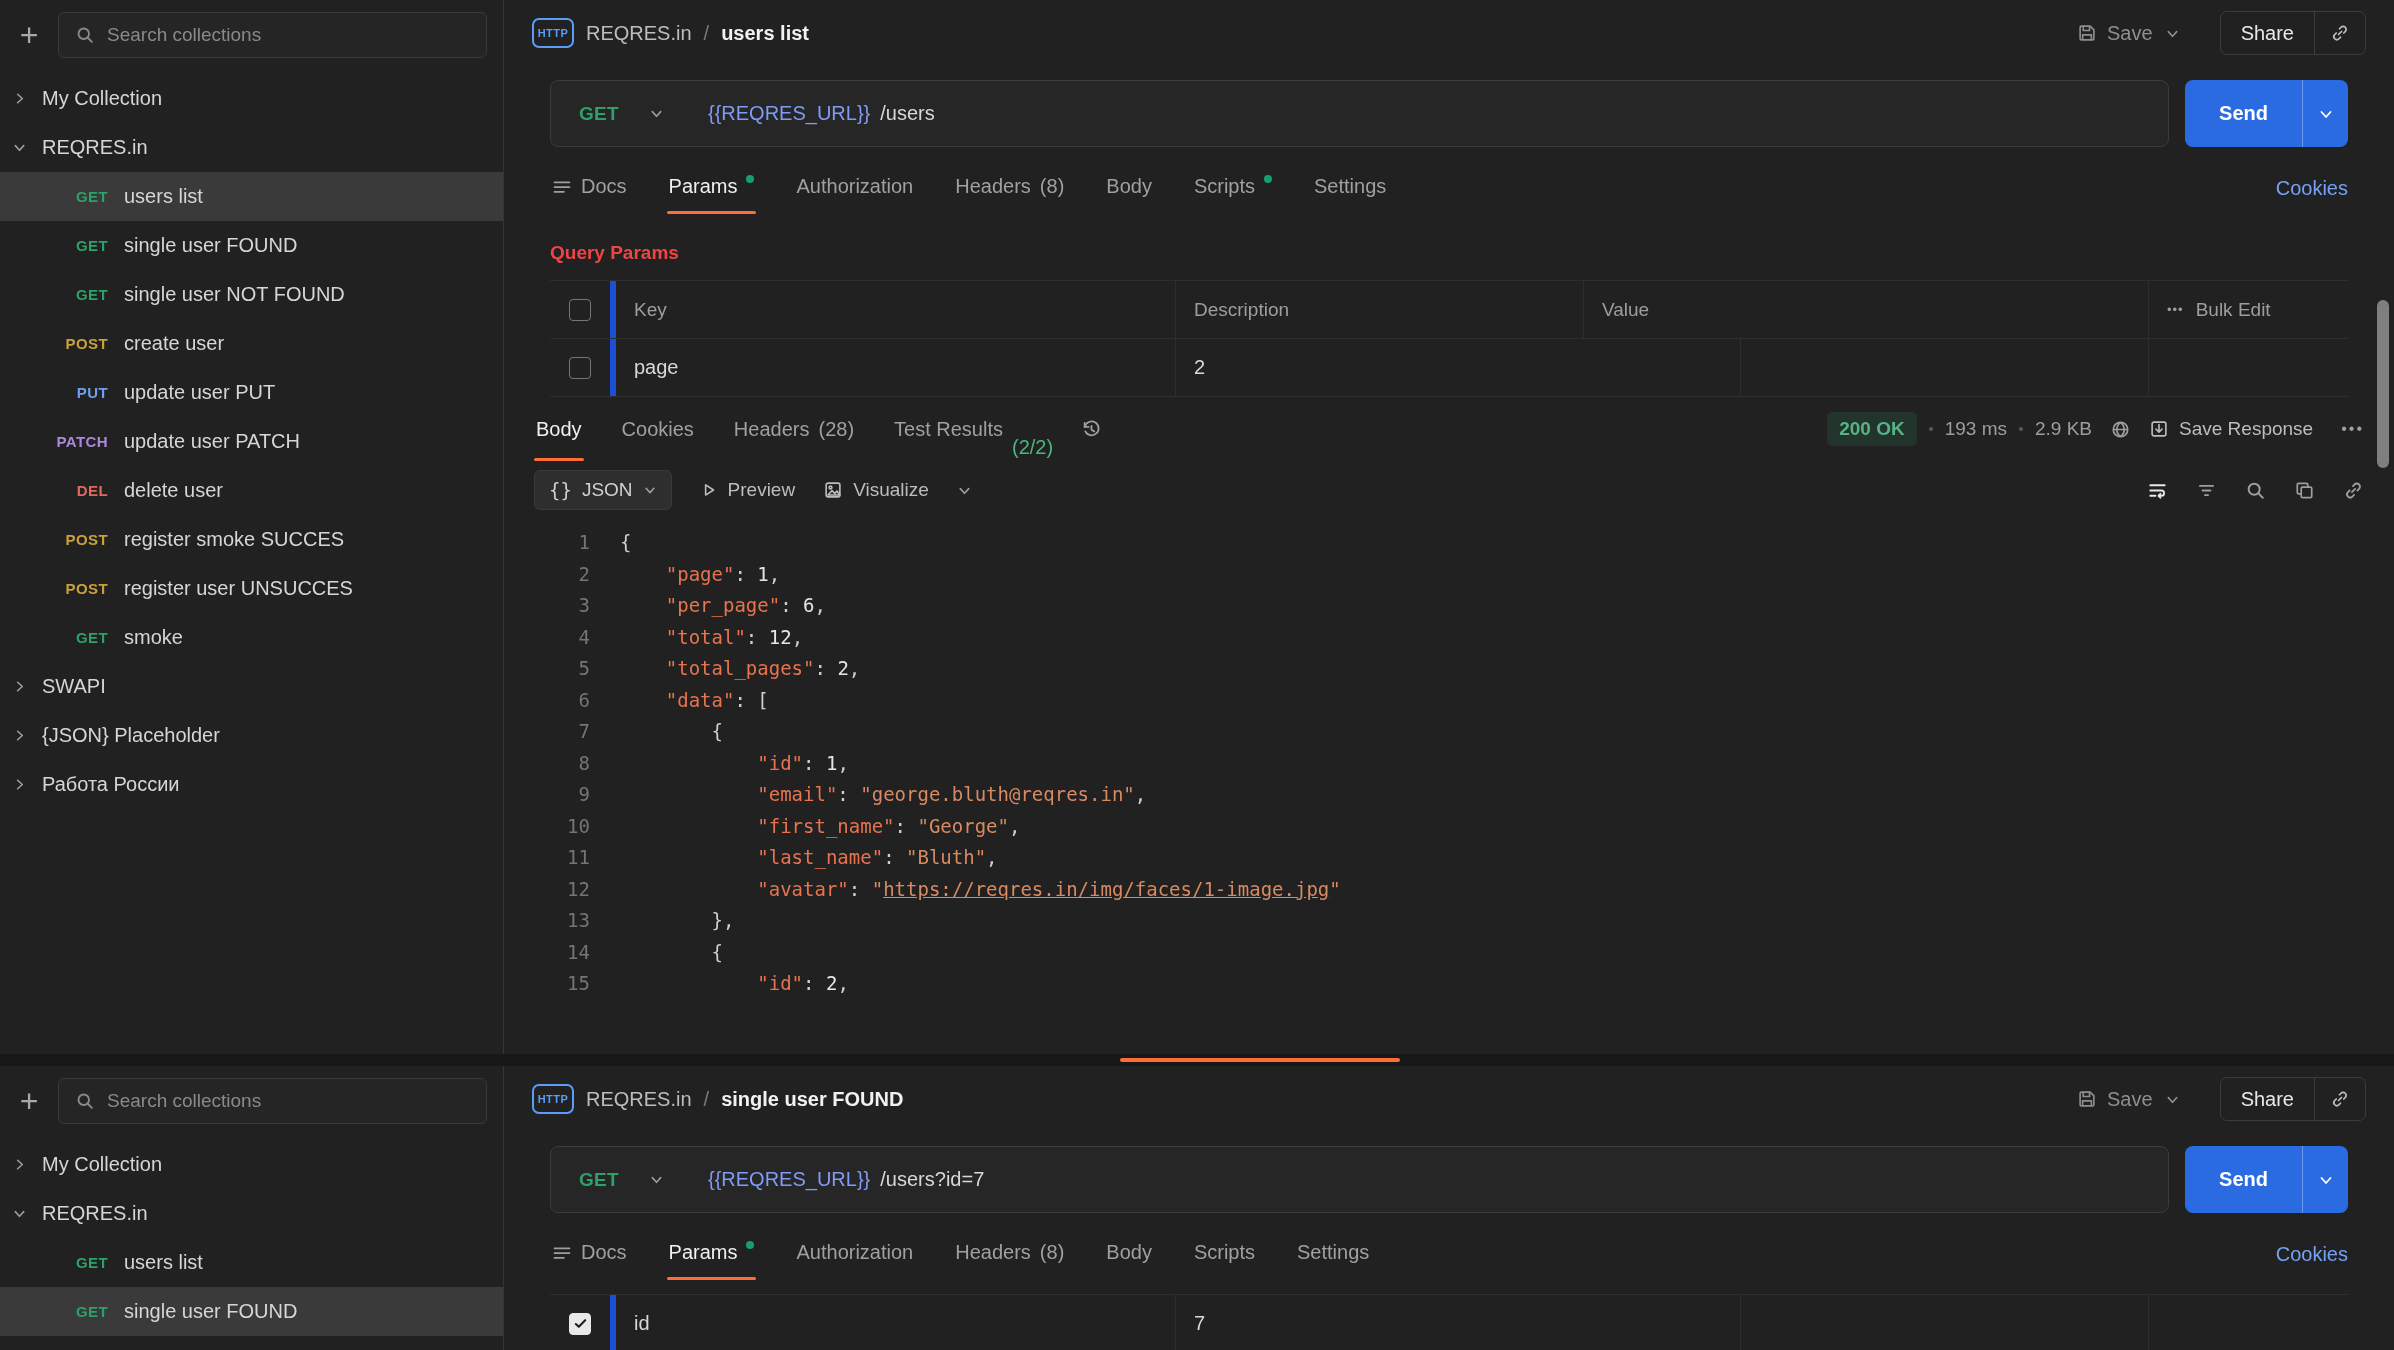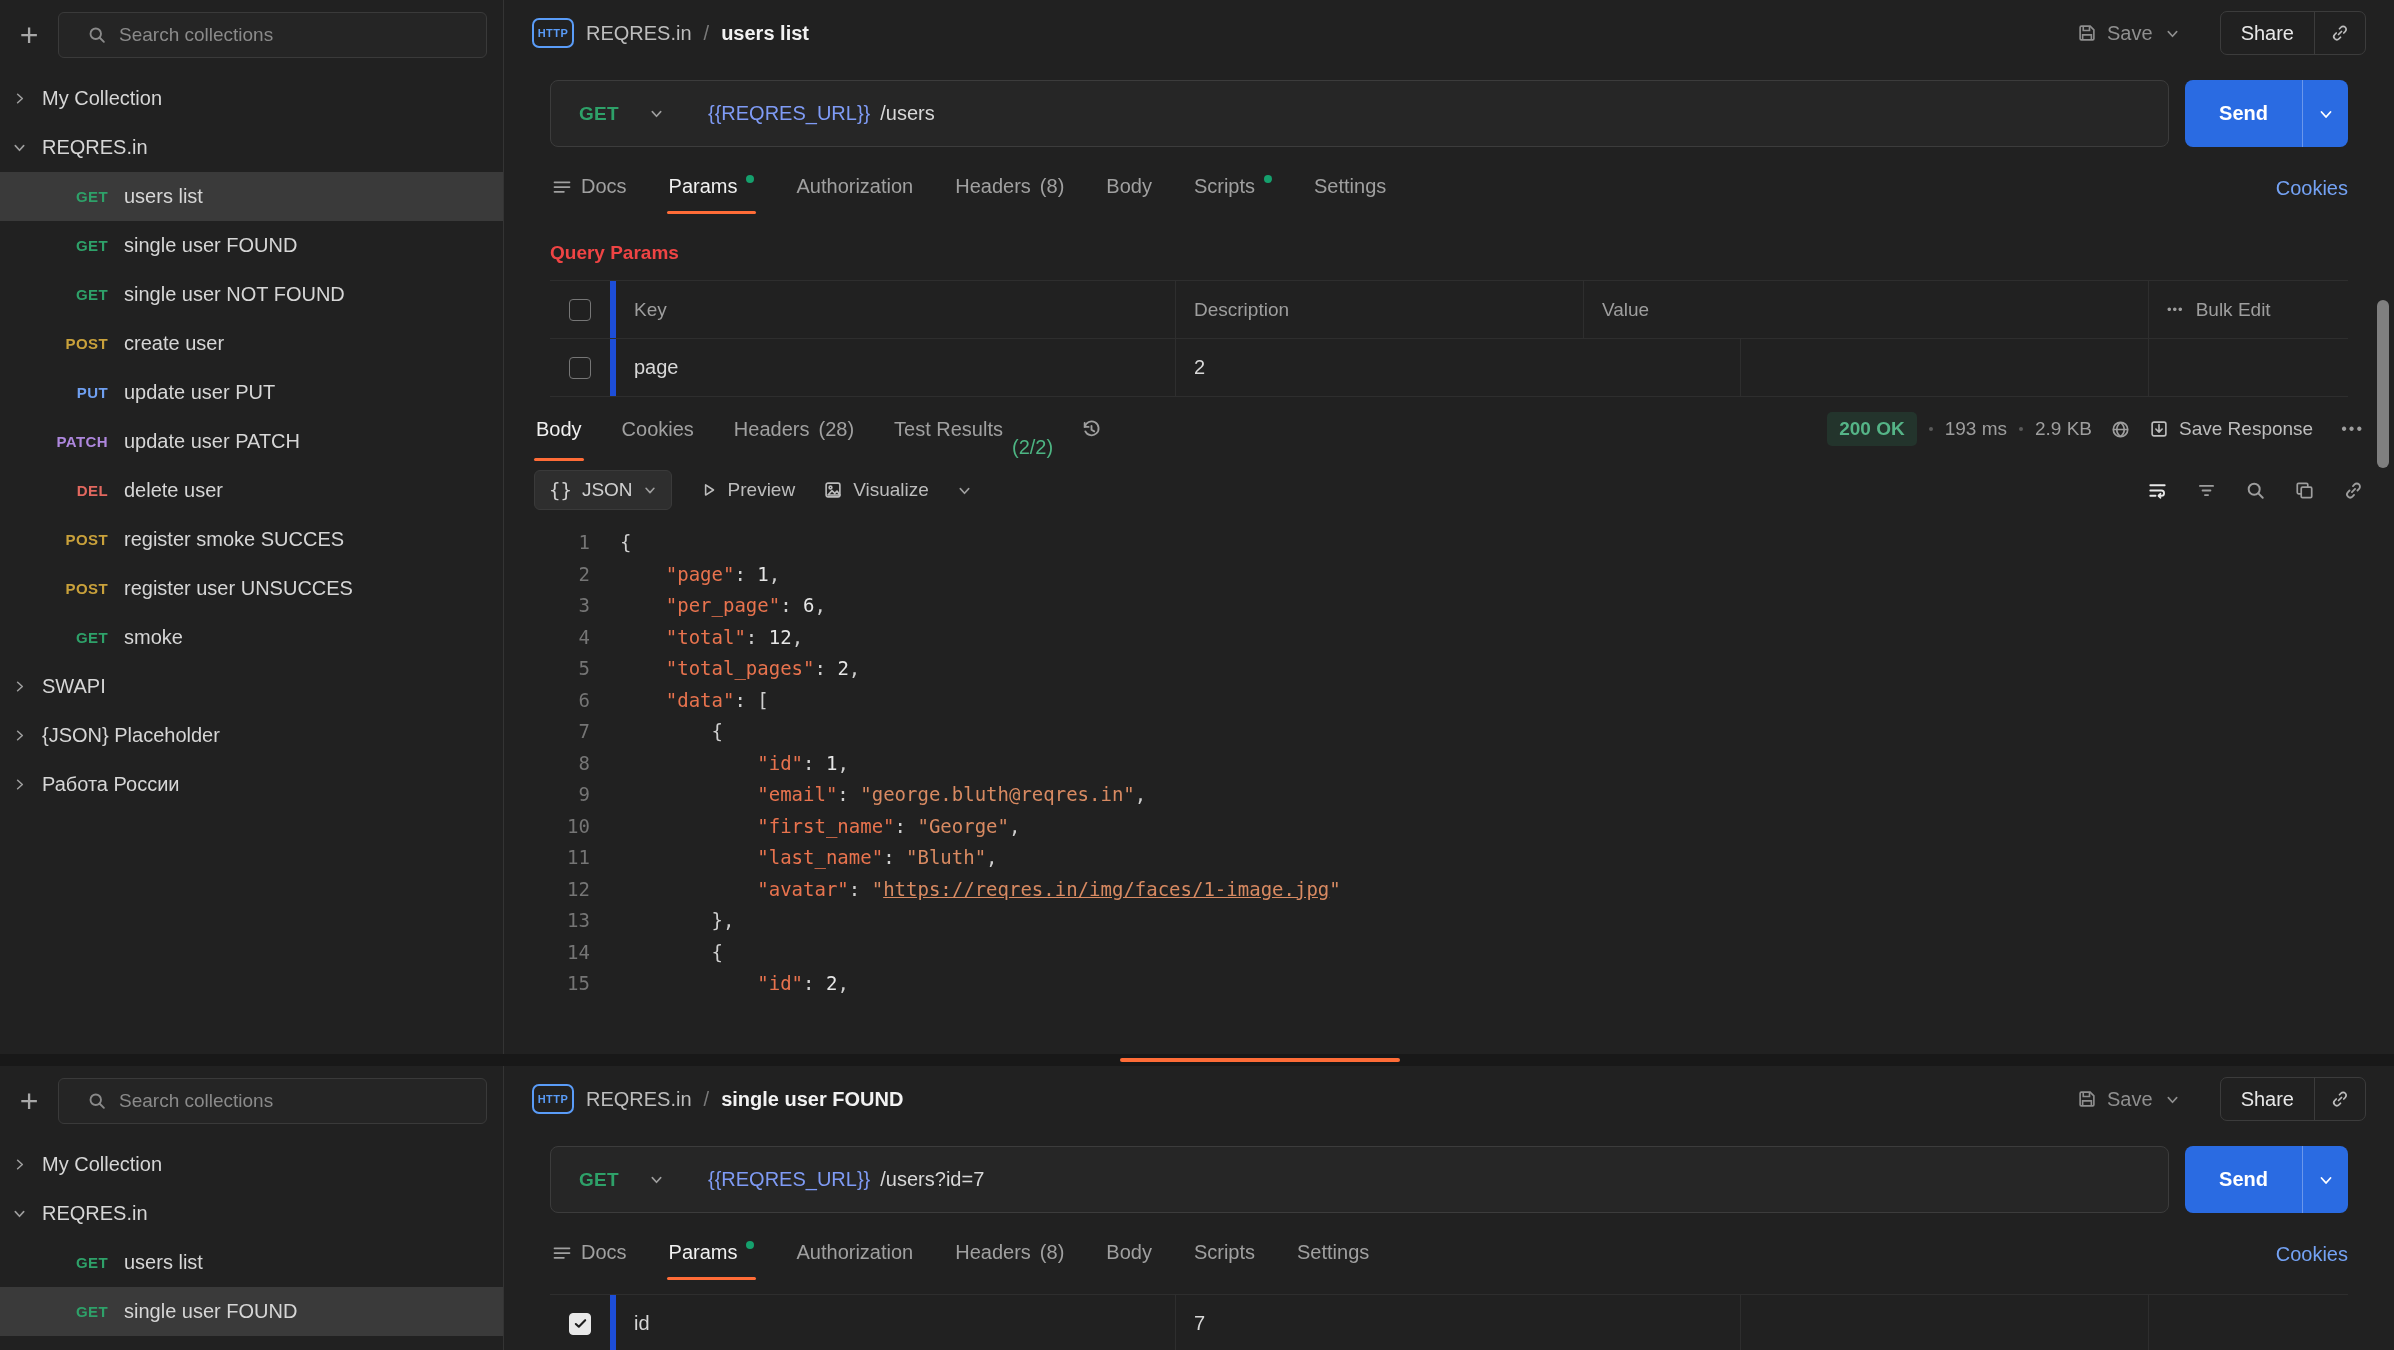--- a/index.html
+++ b/index.html
@@ -12,21 +12,21 @@
   .divider{height:12px;background:#181818;position:relative;flex:none;}
   .divider .handle{position:absolute;top:4px;height:4px;width:280px;left:calc(50% - 77px);
     background:#ff6c37;border-radius:2px;}
 
   
   .sidebar{width:504px;flex:none;border-right:1px solid #343434;display:flex;flex-direction:column;background:#212121;}
   .sb-top{display:flex;align-items:center;padding:12px 16px 12px 8px;gap:8px;flex:none;}
   .plus-btn{width:42px;height:42px;background:none;border:0;color:#a8a8a8;font-size:32px;line-height:1;
     display:flex;align-items:center;justify-content:center;cursor:pointer;font-family:inherit;}
   .search{flex:1;display:flex;align-items:center;gap:12px;height:46px;border:1px solid #3a3a3a;
-    border-radius:6px;background:#252525;padding:0 28px;color:#8a8a8a;}
+    border-radius:6px;background:#252525;padding:0 16px;color:#8a8a8a;}
   .search input{background:transparent;border:0;outline:0;color:#d0d0d0;font-size:19px;width:100%;font-family:inherit;}
   .search input::placeholder{color:#8a8a8a;}
   .tree{flex:1;overflow:hidden;padding-top:4px;}
   .t-row{display:flex;align-items:center;height:49px;font-size:20px;color:#d6d6d6;cursor:pointer;padding-left:12px;}
   .t-row.sel{background:#3a3a3a;}
   .t-row .chev{width:30px;color:#9e9e9e;display:flex;align-items:center;flex:none;}
   .t-row .method{width:96px;text-align:right;margin-right:16px;font-size:15px;font-weight:700;
     letter-spacing:.4px;flex:none;}
   .t-row .t-label{white-space:nowrap;overflow:hidden;text-overflow:ellipsis;}
 

